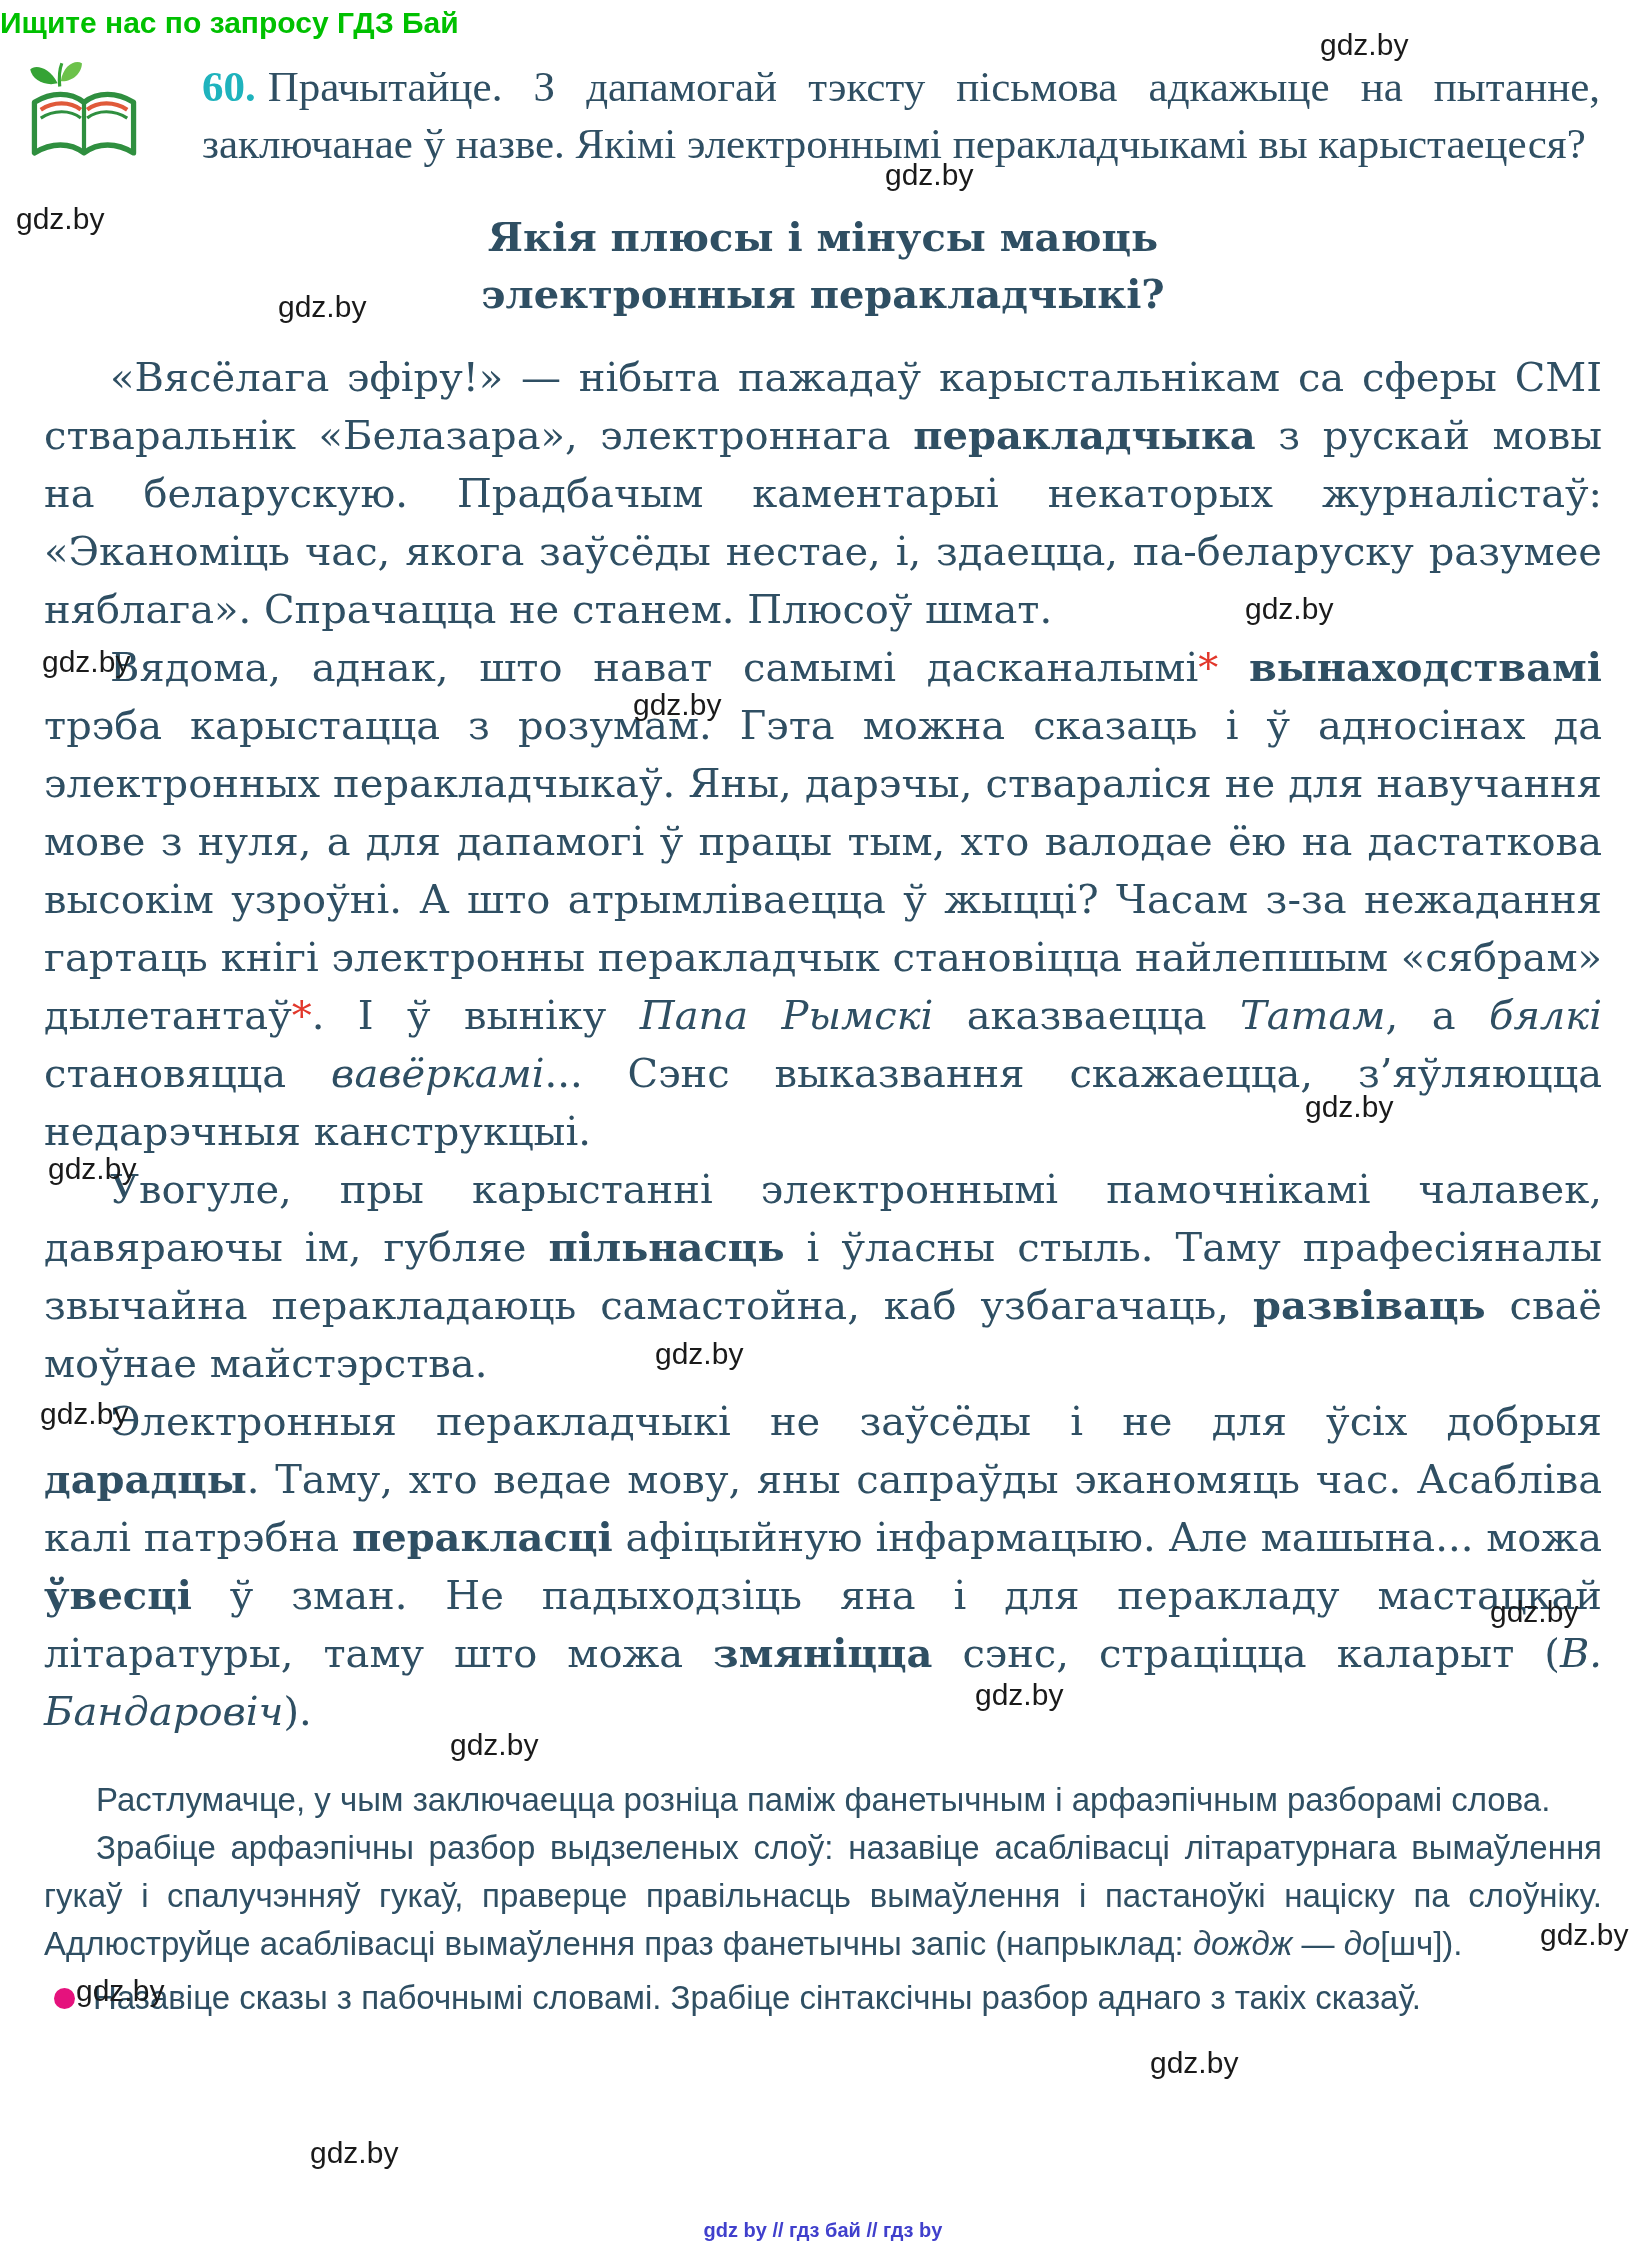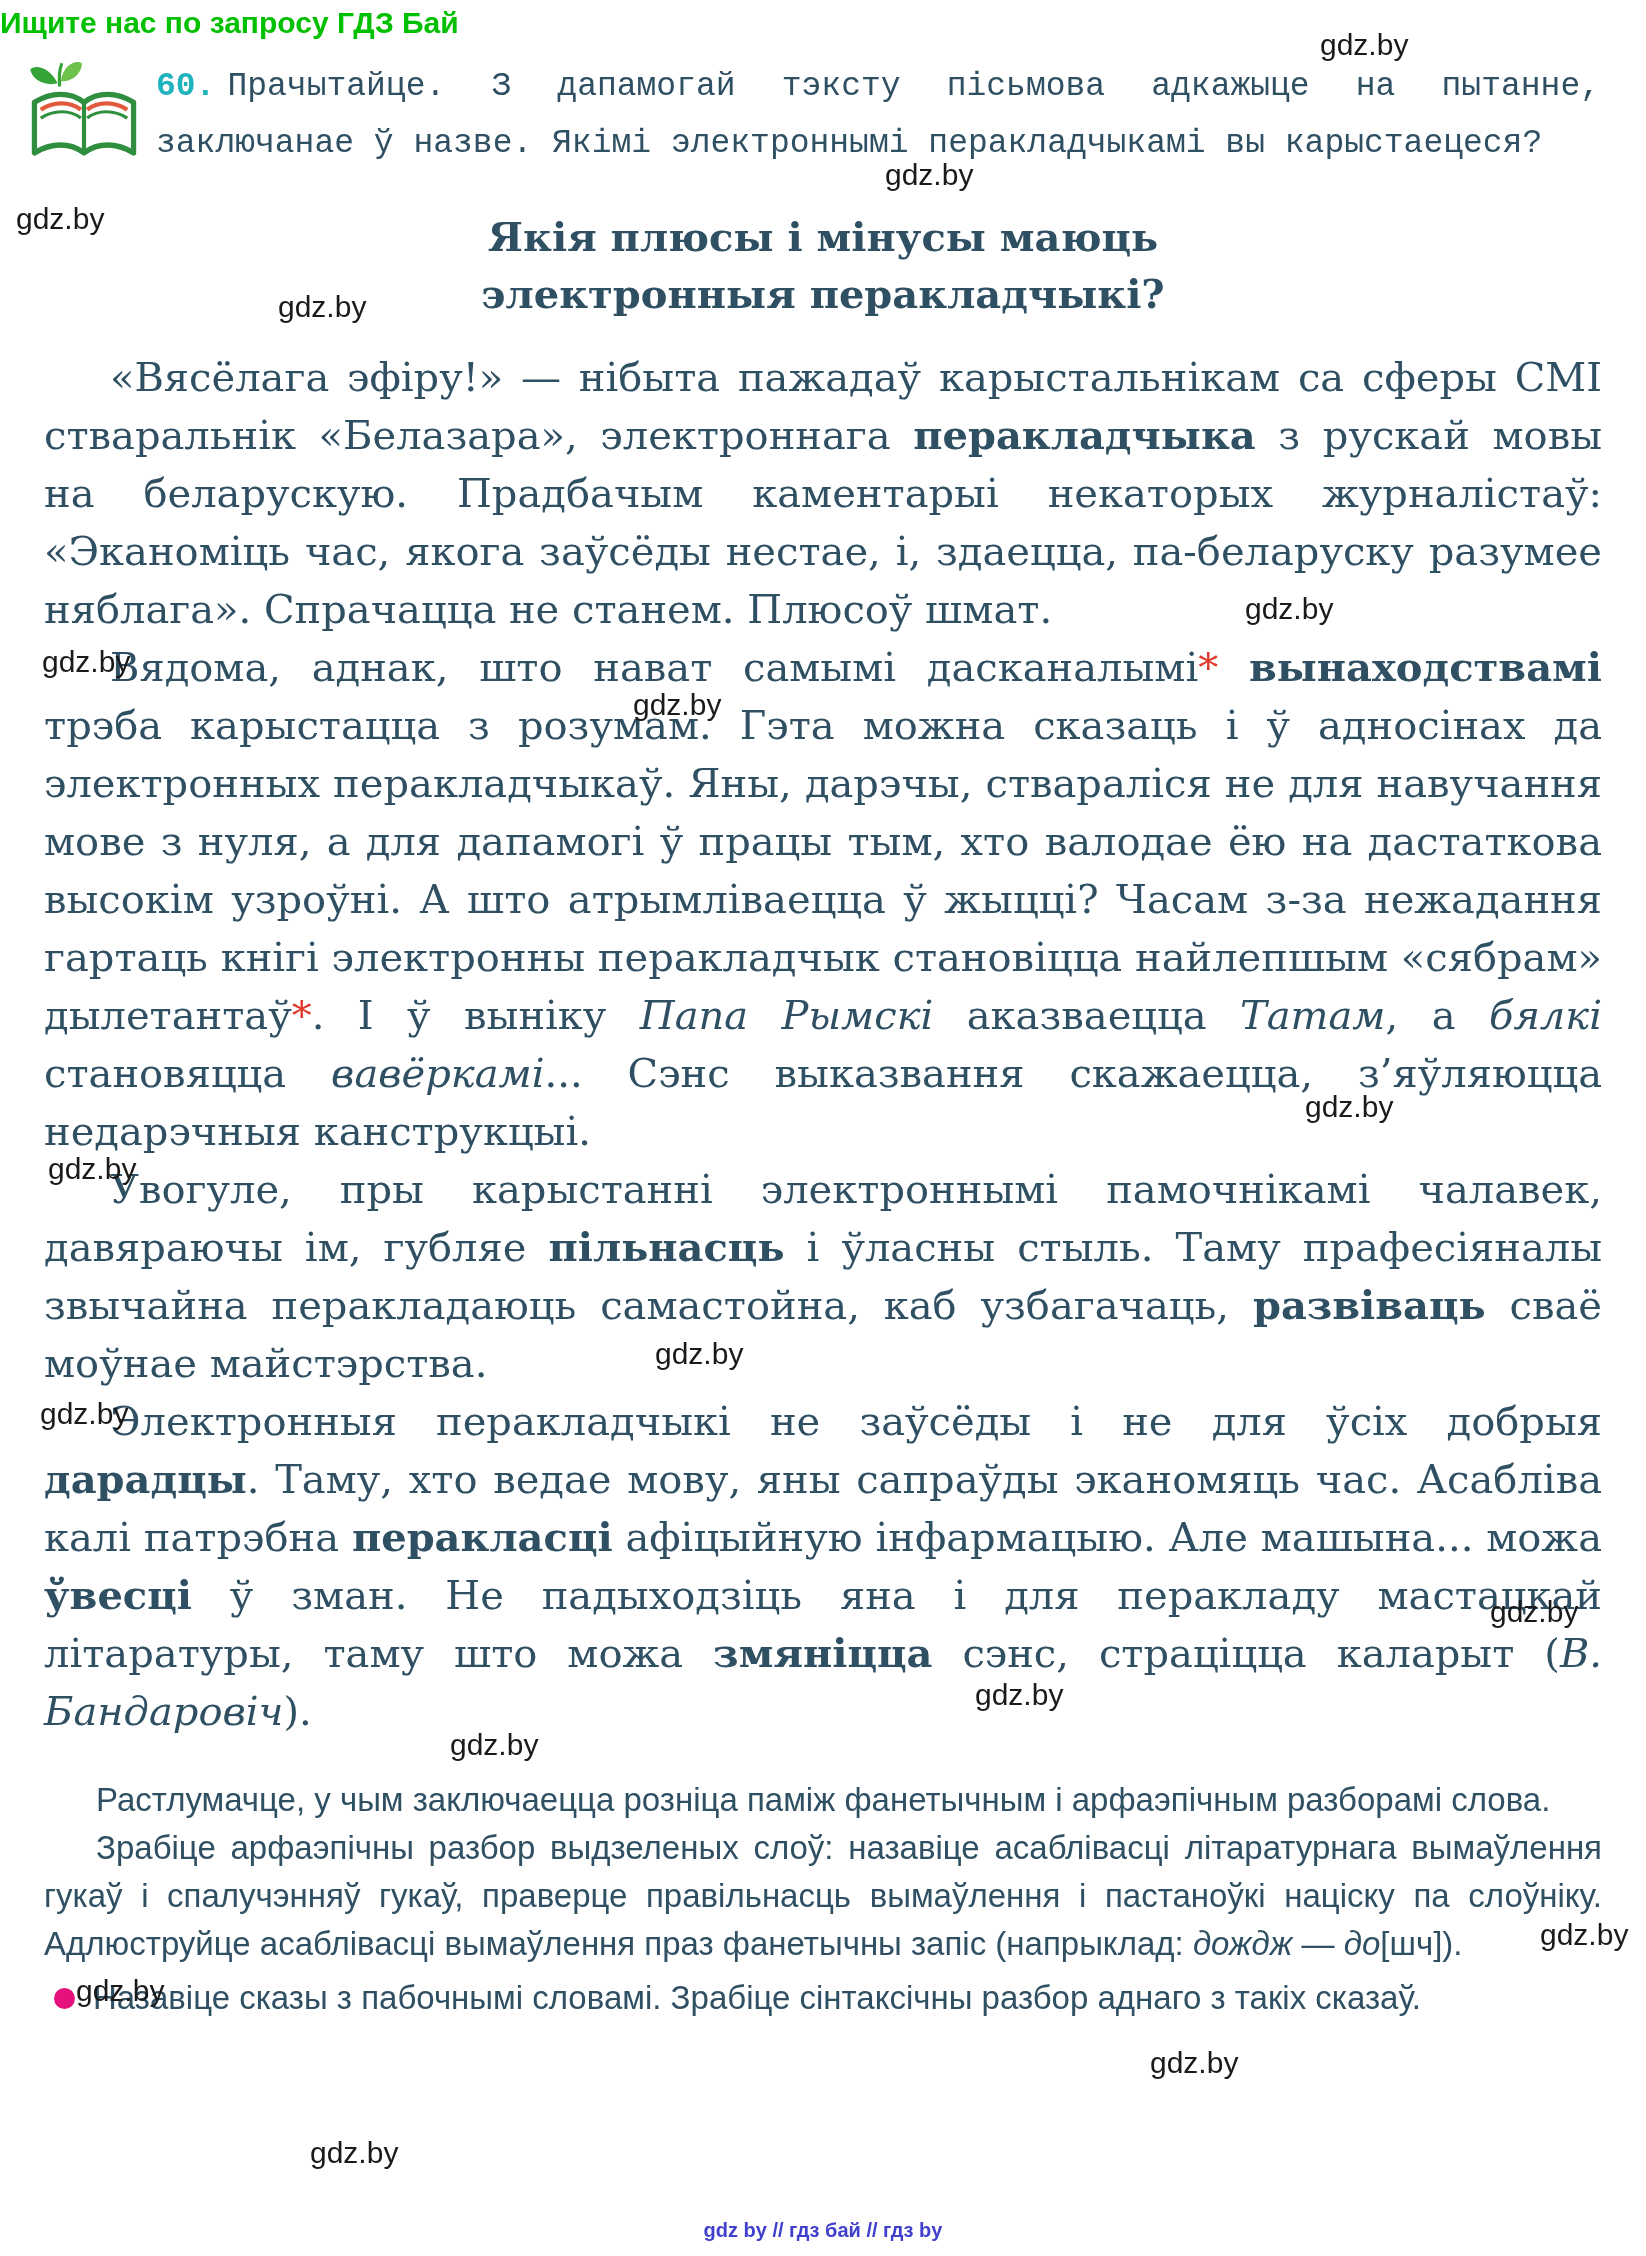--- a/index.html
+++ b/index.html
@@ -22,25 +22,26 @@
     color:var(--green, #00c000);
   }
   .exercise-row {
     display:flex;
     align-items:flex-start;
     margin:18px 46px 0 26px;
     gap:14px;
   }
   .book-icon { flex:0 0 116px; width:116px; }
   .exercise-intro {
-    font-family:Liberation Mono, monospace;
-    font-size:33px;
+    font-family:Liberation Serif, serif;
+    font-size:43px;
     line-height:57px;
     text-align:justify;
     color:var(--text, #2f4f63);
+    margin-left:46px;
   }
   .ex-num {
     color:var(--teal, #1fb3bd);
     font-weight:bold;
     margin-right:12px;
   }
   .title {
     margin:30px auto 0;
     max-width:980px;
     text-align:center;

